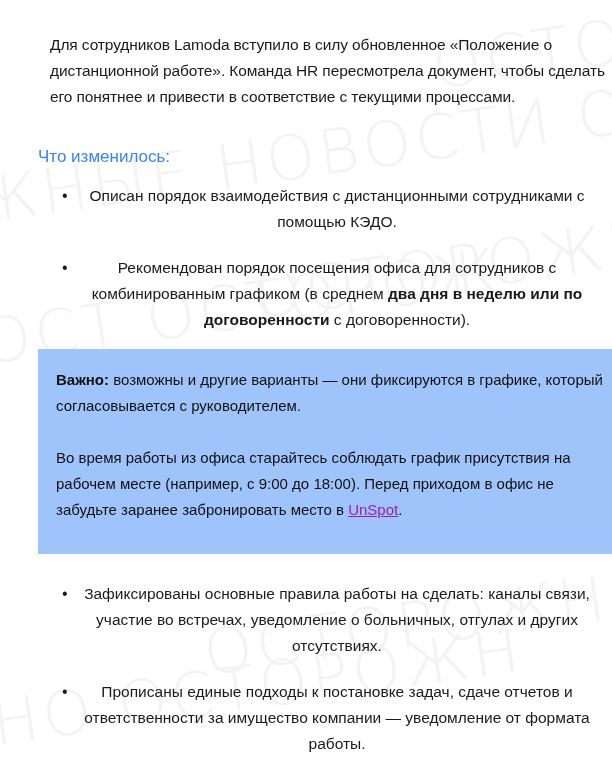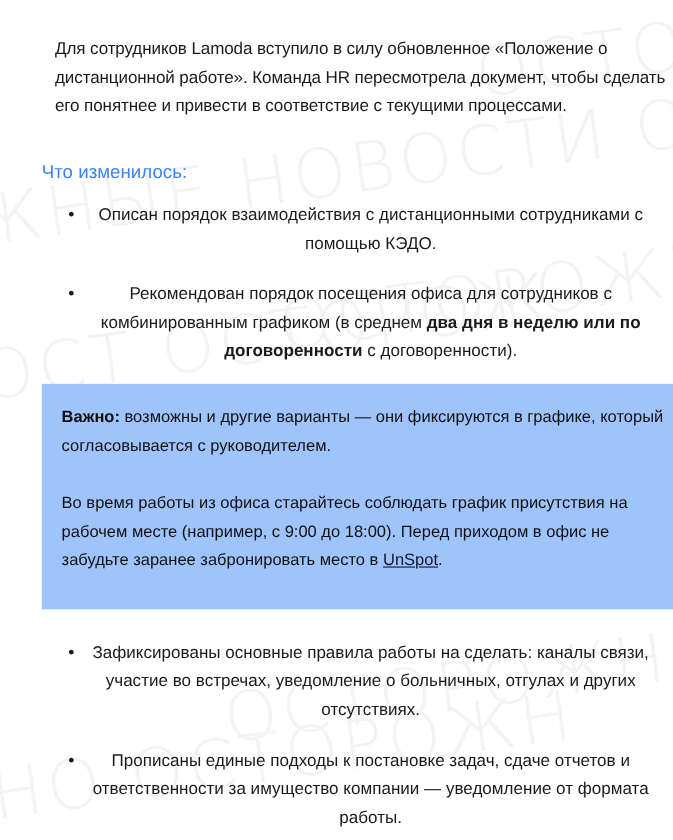--- a/index.html
+++ b/index.html
@@ -30,21 +30,21 @@
     .item .text { margin-left: 20px; display: block; text-align: center; }
     .item b { font-weight: bold; }
     .note {
       position: absolute; left: 0; top: 349px; width: 586px; height: 205px;
       background: #9fc3fb; box-sizing: border-box; padding: 18px 18px 0 18px;
       font-size: 15px; line-height: 26px; color: #111;
     }
     .note p { margin: 0; }
     .note p + p { margin-top: 26px; }
     .note b { font-weight: bold; }
-    .note a { color: #0f172a; text-decoration: underline; }
+    .note a { color: #a21caf; text-decoration: underline; }
   </style>
 </head>
 <body>
 
 <div class="watermark">
   <span style="left:430px; top:-8px;">ОСТОРОЖНО, Н</span>
   <span style="left:-30px; top:110px;">ЖНЫЕ НОВОСТИ   ОСТО</span>
   <span style="left:250px; top:220px;">ОСТОРОЖНО НО</span>
   <span style="left:-20px; top:270px;">ОСТ     ОСТОРОЖ</span>
   <span style="left:200px; top:560px;">ОСТОРОЖНО НОВОСТИ</span>

